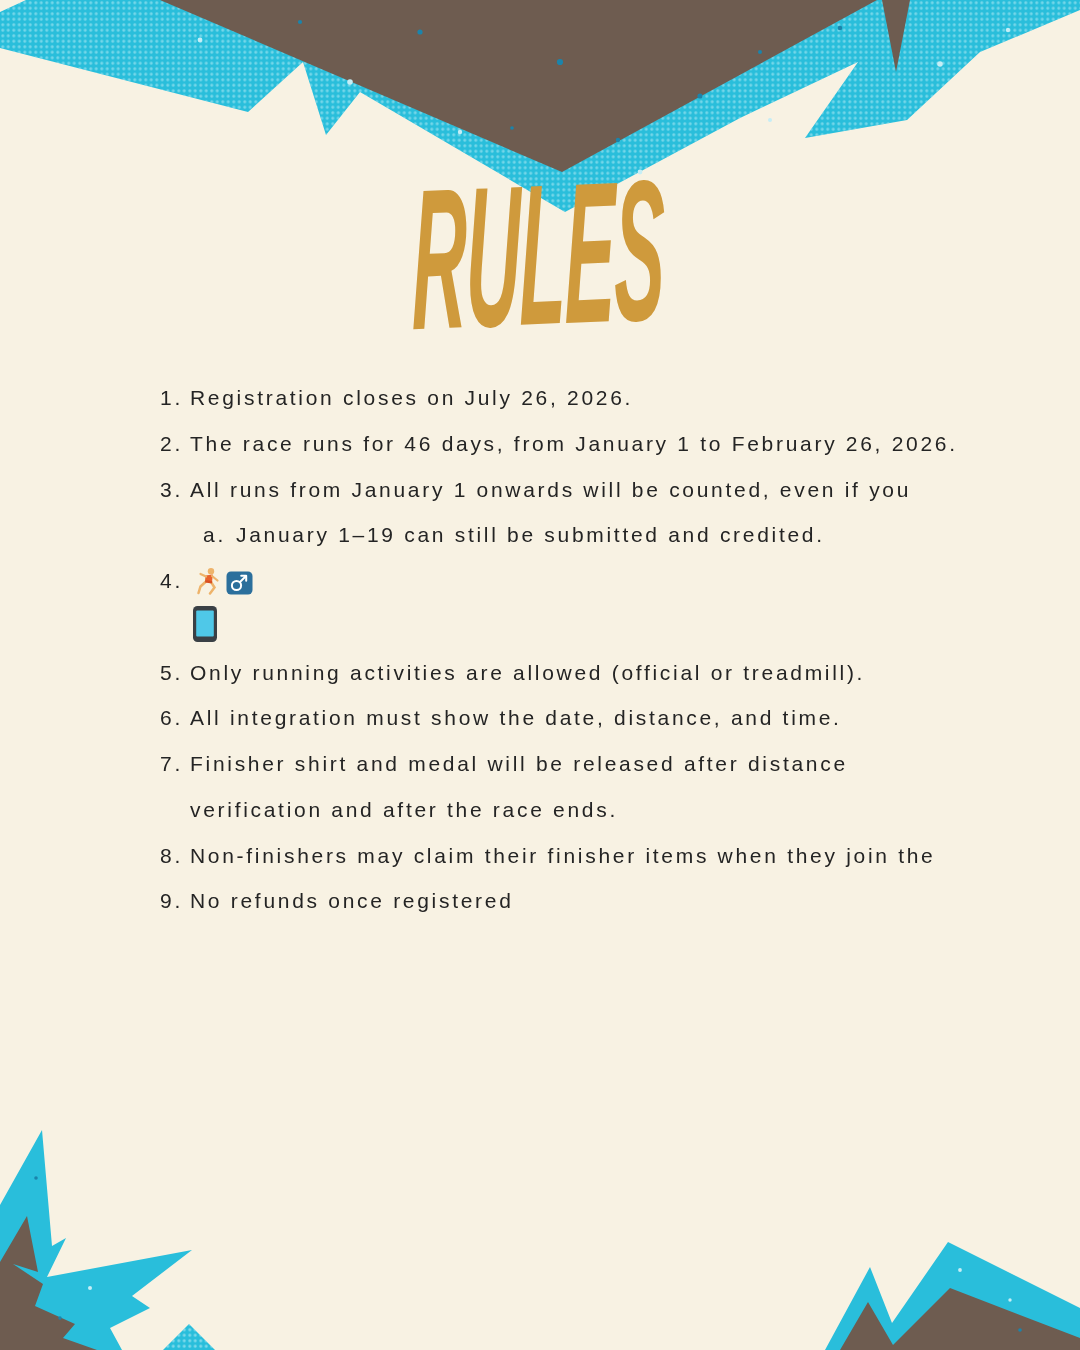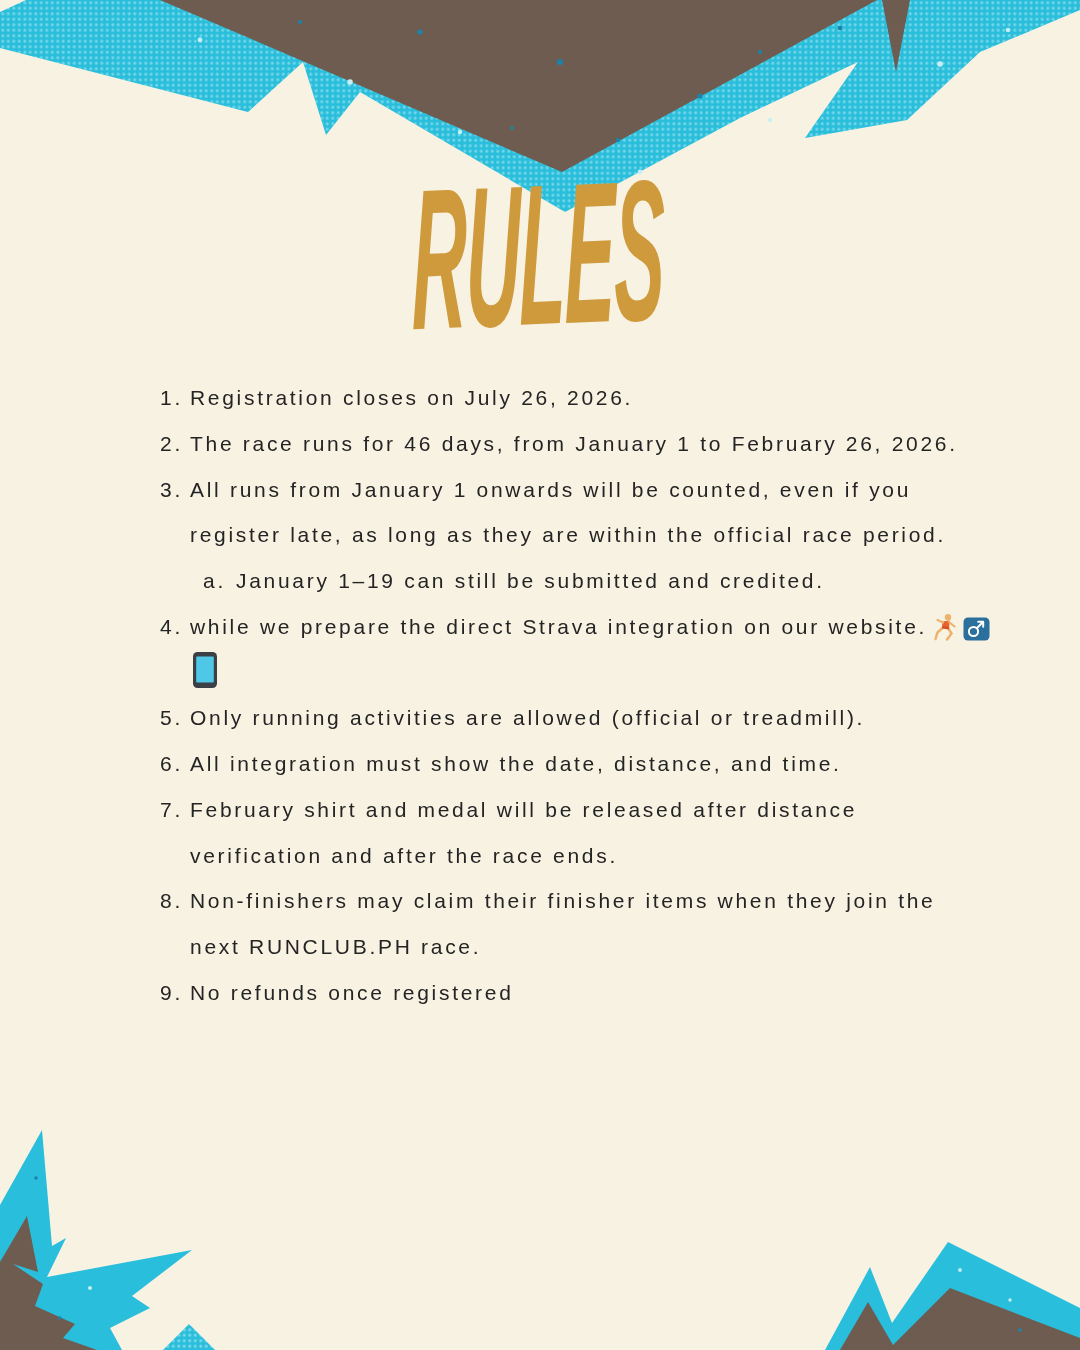--- a/index.html
+++ b/index.html
@@ -124,29 +124,28 @@
         <span class="rule-number">1.</span>
         <div class="rule-line"><span>Registration closes on July 26, 2026.</span></div>
       </div>
       <div class="rule">
         <span class="rule-number">2.</span>
         <div class="rule-line"><span>The race runs for 46 days, from January 1 to February 26, 2026.</span></div>
       </div>
       <div class="rule">
         <span class="rule-number">3.</span>
         <div class="rule-line"><span>All runs from January 1 onwards will be counted, even if you</span></div>
-        <div class="rule-line"><span>register late, as long as they are within the official race period.</span></div>
         <div class="sub-rule">
           <span class="sub-letter">a.</span>
           <div class="rule-line"><span>January 1–19 can still be submitted and credited.</span></div>
         </div>
       </div>
       <div class="rule">
         <span class="rule-number">4.</span>
-        <div class="rule-line"><span>while we prepare the direct Strava integration on our website.</span><svg class="runner" width="24" height="28" viewBox="0 0 24 28">
+        <div class="rule-line"><svg class="runner" width="24" height="28" viewBox="0 0 24 28">
       <circle cx="15" cy="4.2" r="3.2" fill="#eeb36a"></circle>
       <path d="M9.5,8.5 L16.8,7.6 L16,15.2 L9,14.2 Z" fill="#e8622c"></path>
       <path d="M16,9 L21.5,13.5" stroke="#eeb36a" stroke-width="2.2" fill="none" stroke-linecap="round"></path>
       <path d="M10,9.5 L4.5,7" stroke="#eeb36a" stroke-width="2.2" fill="none" stroke-linecap="round"></path>
       <path d="M10,14.5 L4.5,19.5 L2.5,26" stroke="#eeb36a" stroke-width="2.5" fill="none" stroke-linecap="round"></path>
       <path d="M15,15 L18.5,20.5 L14,26.5" stroke="#eeb36a" stroke-width="2.5" fill="none" stroke-linecap="round"></path>
       <path d="M9.3,13 L16.2,14 L15.9,16.5 L9,15.6 Z" fill="#d84f22"></path>
     </svg><svg class="male" width="27" height="24" viewBox="0 0 27 24">
       <rect x="0.5" y="0.5" width="26" height="23" rx="4.5" fill="#2b6f9c"></rect>
       <circle cx="10.5" cy="14.5" r="4.6" stroke="#ffffff" stroke-width="2" fill="none"></circle>
@@ -161,27 +160,26 @@
       <div class="rule">
         <span class="rule-number">5.</span>
         <div class="rule-line"><span>Only running activities are allowed (official or treadmill).</span></div>
       </div>
       <div class="rule">
         <span class="rule-number">6.</span>
         <div class="rule-line"><span>All integration must show the date, distance, and time.</span></div>
       </div>
       <div class="rule">
         <span class="rule-number">7.</span>
-        <div class="rule-line"><span>February shirt and medal will be released after distance</span></div>
+        <div class="rule-line"><span>Finisher shirt and medal will be released after distance</span></div>
         <div class="rule-line"><span>verification and after the race ends.</span></div>
       </div>
       <div class="rule">
         <span class="rule-number">8.</span>
         <div class="rule-line"><span>Non-finishers may claim their finisher items when they join the</span></div>
-        <div class="rule-line"><span>next RUNCLUB.PH race.</span></div>
       </div>
       <div class="rule">
         <span class="rule-number">9.</span>
         <div class="rule-line"><span>No refunds once registered</span></div>
       </div>
     </div>
 
 </div>
 
 </body></html>

